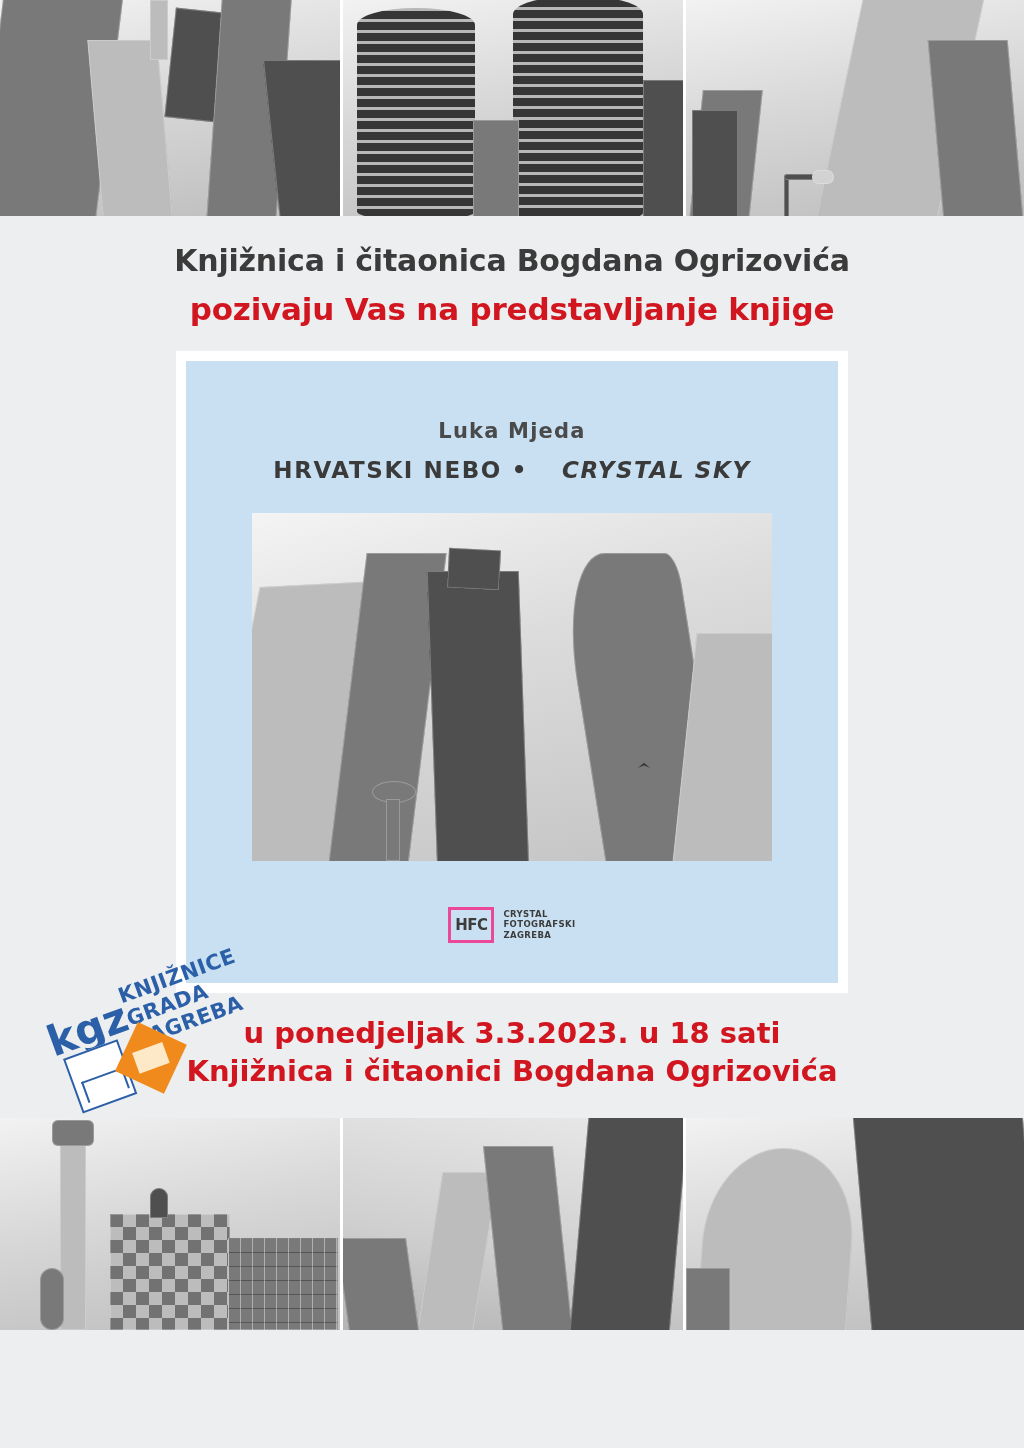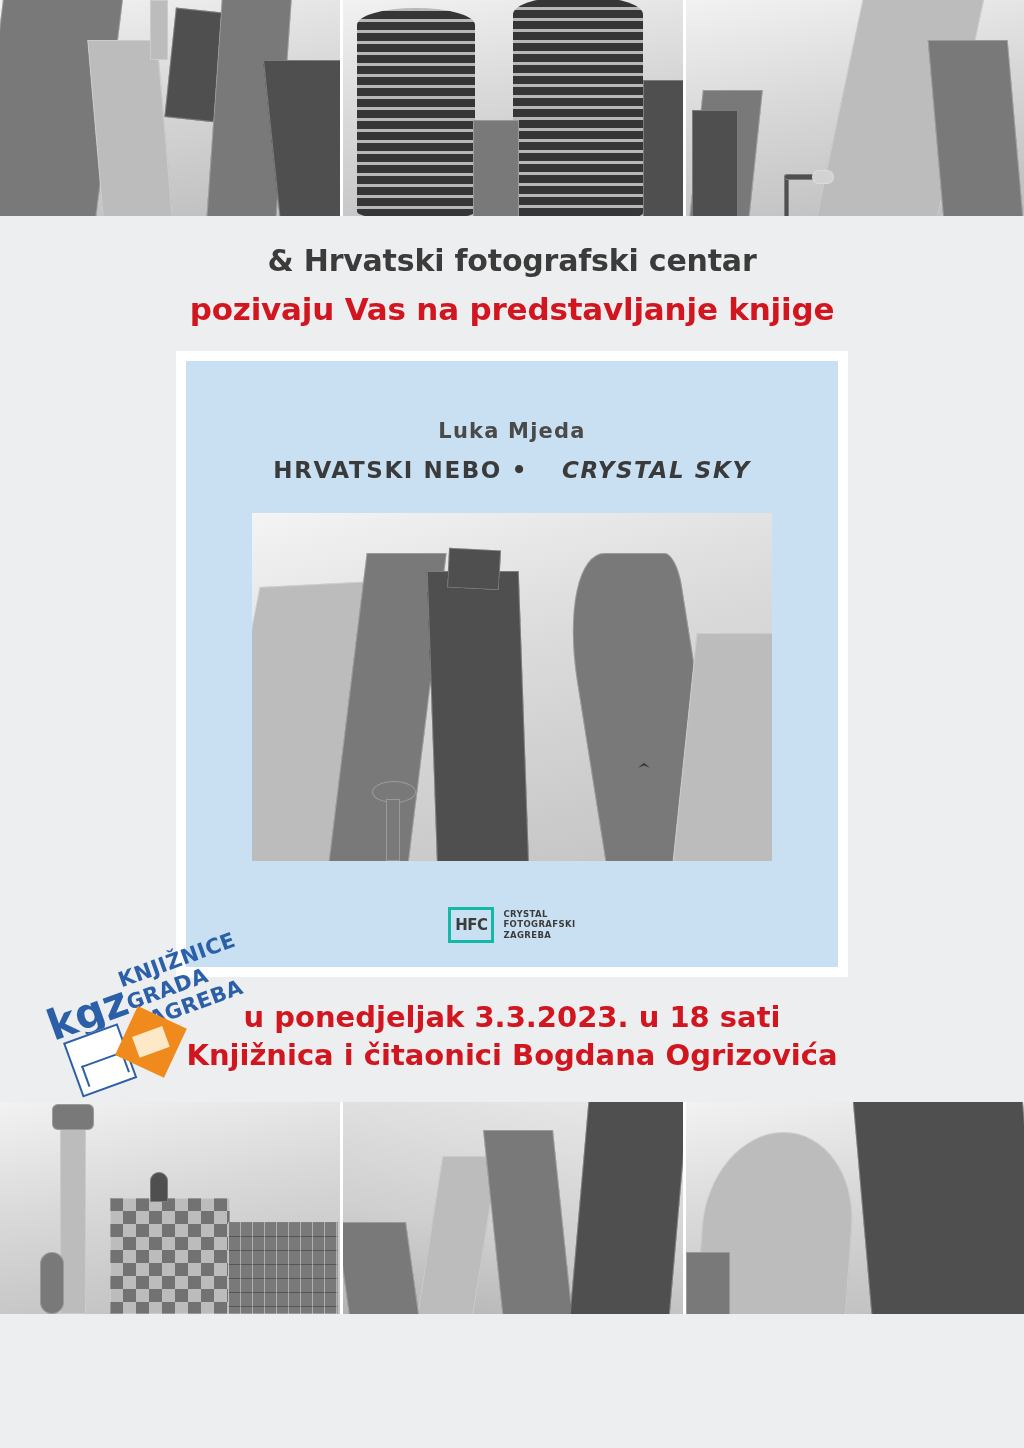--- a/index.html
+++ b/index.html
@@ -93,21 +93,21 @@
 
   .book-frame {
     margin: 22px auto 0 auto;
     width: 672px;
     background: #ffffff;
     padding: 10px;
     box-sizing: border-box;
   }
   .book-cover {
     background: #c9e0f2;
-    padding: 58px 40px 24px 40px;
+    padding: 58px 40px 40px 40px;
     box-sizing: border-box;
   }
   .book-author {
     text-align: center;
     color: #4a4a4a;
     font-size: 21px;
     font-weight: bold;
     letter-spacing: 1.2px;
   }
   .book-title {
@@ -147,21 +147,21 @@
   .hfc-logo {
     display: flex;
     align-items: center;
     justify-content: center;
     gap: 9px;
     margin-top: 46px;
   }
   .hfc-mark {
     width: 46px;
     height: 36px;
-    border: 3px solid #14b8a6;
+    border: 3px solid #ec4899;
     display: flex;
     align-items: center;
     justify-content: center;
     box-sizing: border-box;
   }
   .hfc-mark span {
     font-size: 15px;
     font-weight: bold;
     color: #3c3c3c;
     letter-spacing: -0.5px;
@@ -282,21 +282,21 @@
       <div class="bld glassgrid mid" style="left:250px;top:40px;width:80px;height:190px;transform:skewX(5deg);"></div>
       <div class="bld" style="left:98px;top:176px;width:5px;height:44px;background:#4c5053;"></div>
       <div class="bld" style="left:98px;top:174px;width:36px;height:6px;background:#4c5053;border-radius:3px;"></div>
       <div class="bld" style="left:126px;top:170px;width:22px;height:14px;background:#cfd2d4;border-radius:11px;"></div>
     </div>
   </div>
 
   <div class="content">
 
     <div class="headline">
-      <div>&amp; Hrvatski fotografski centar</div>
+      <div>Knjižnica i čitaonica Bogdana Ogrizovića</div>
       <span class="red">pozivaju Vas na predstavljanje knjige</span>
     </div>
 
     <div class="book-frame">
       <div class="book-cover">
 
         <div class="book-author">Luka Mjeda</div>
 
         <div class="book-title">
           <span>HRVATSKI NEBO</span>

